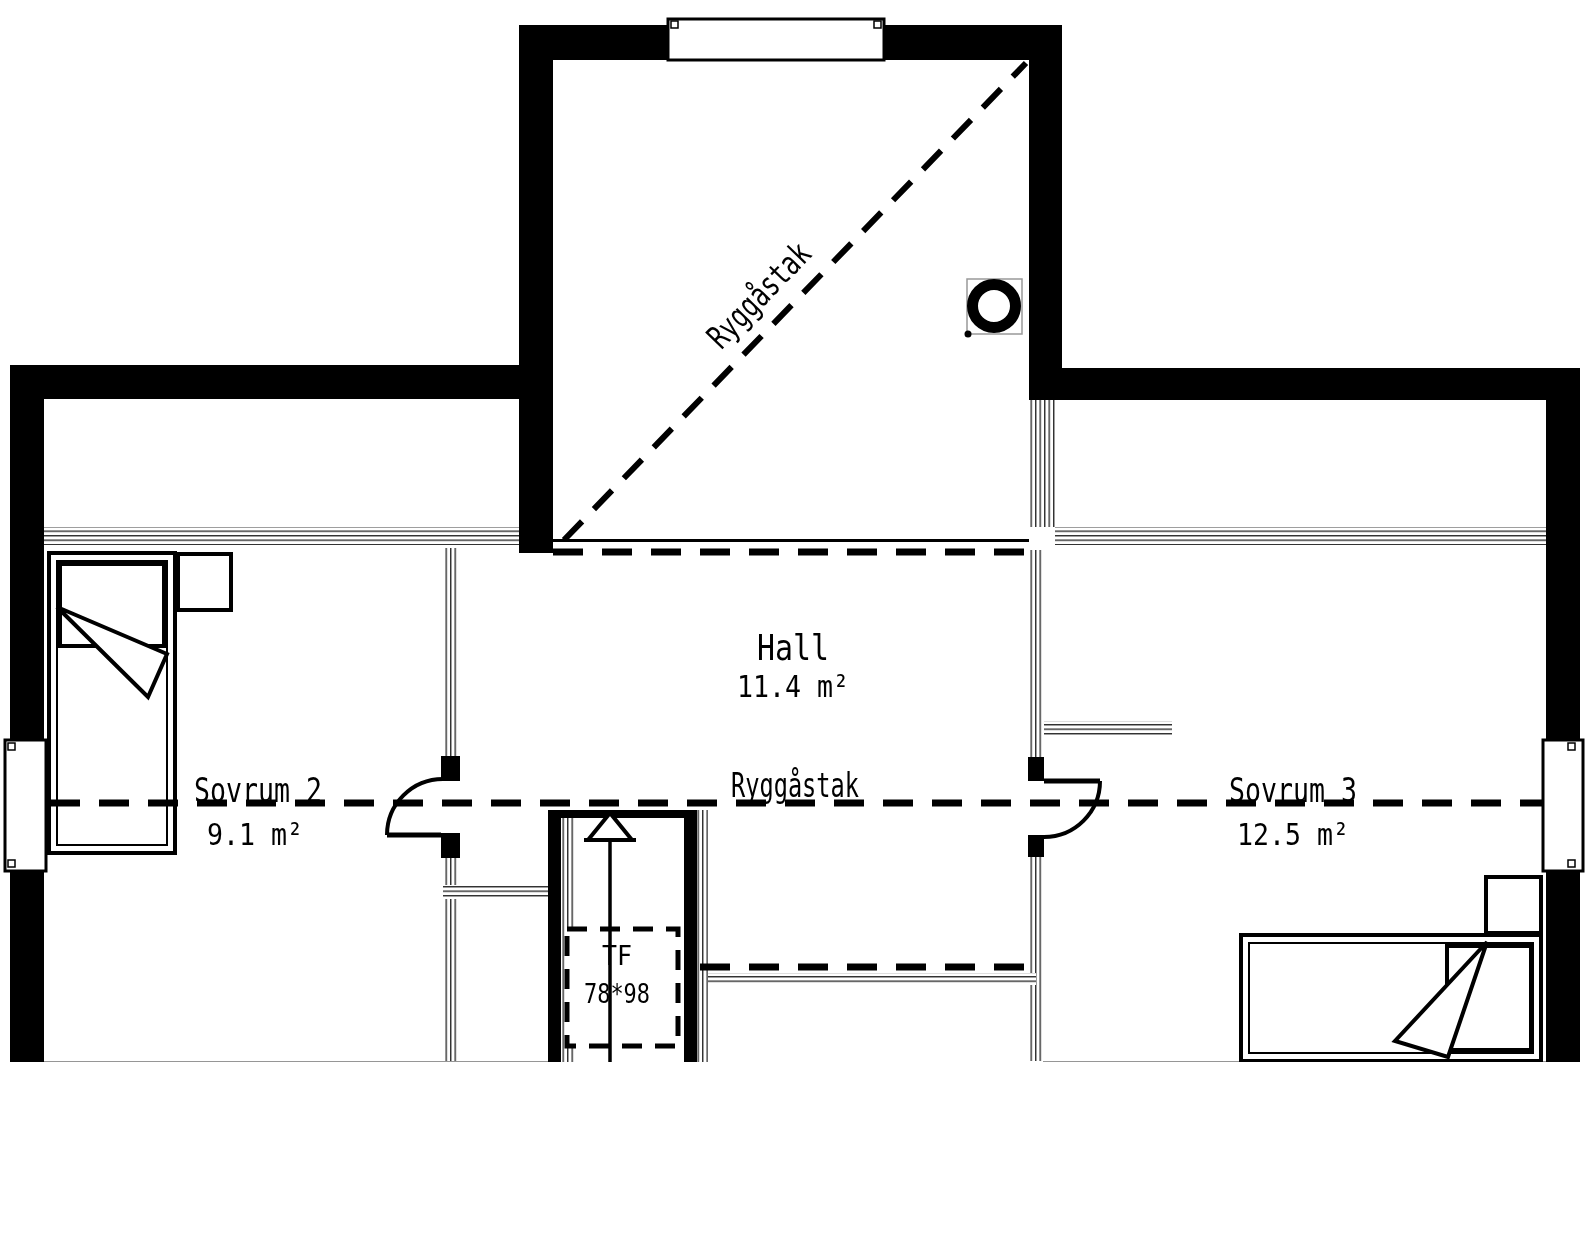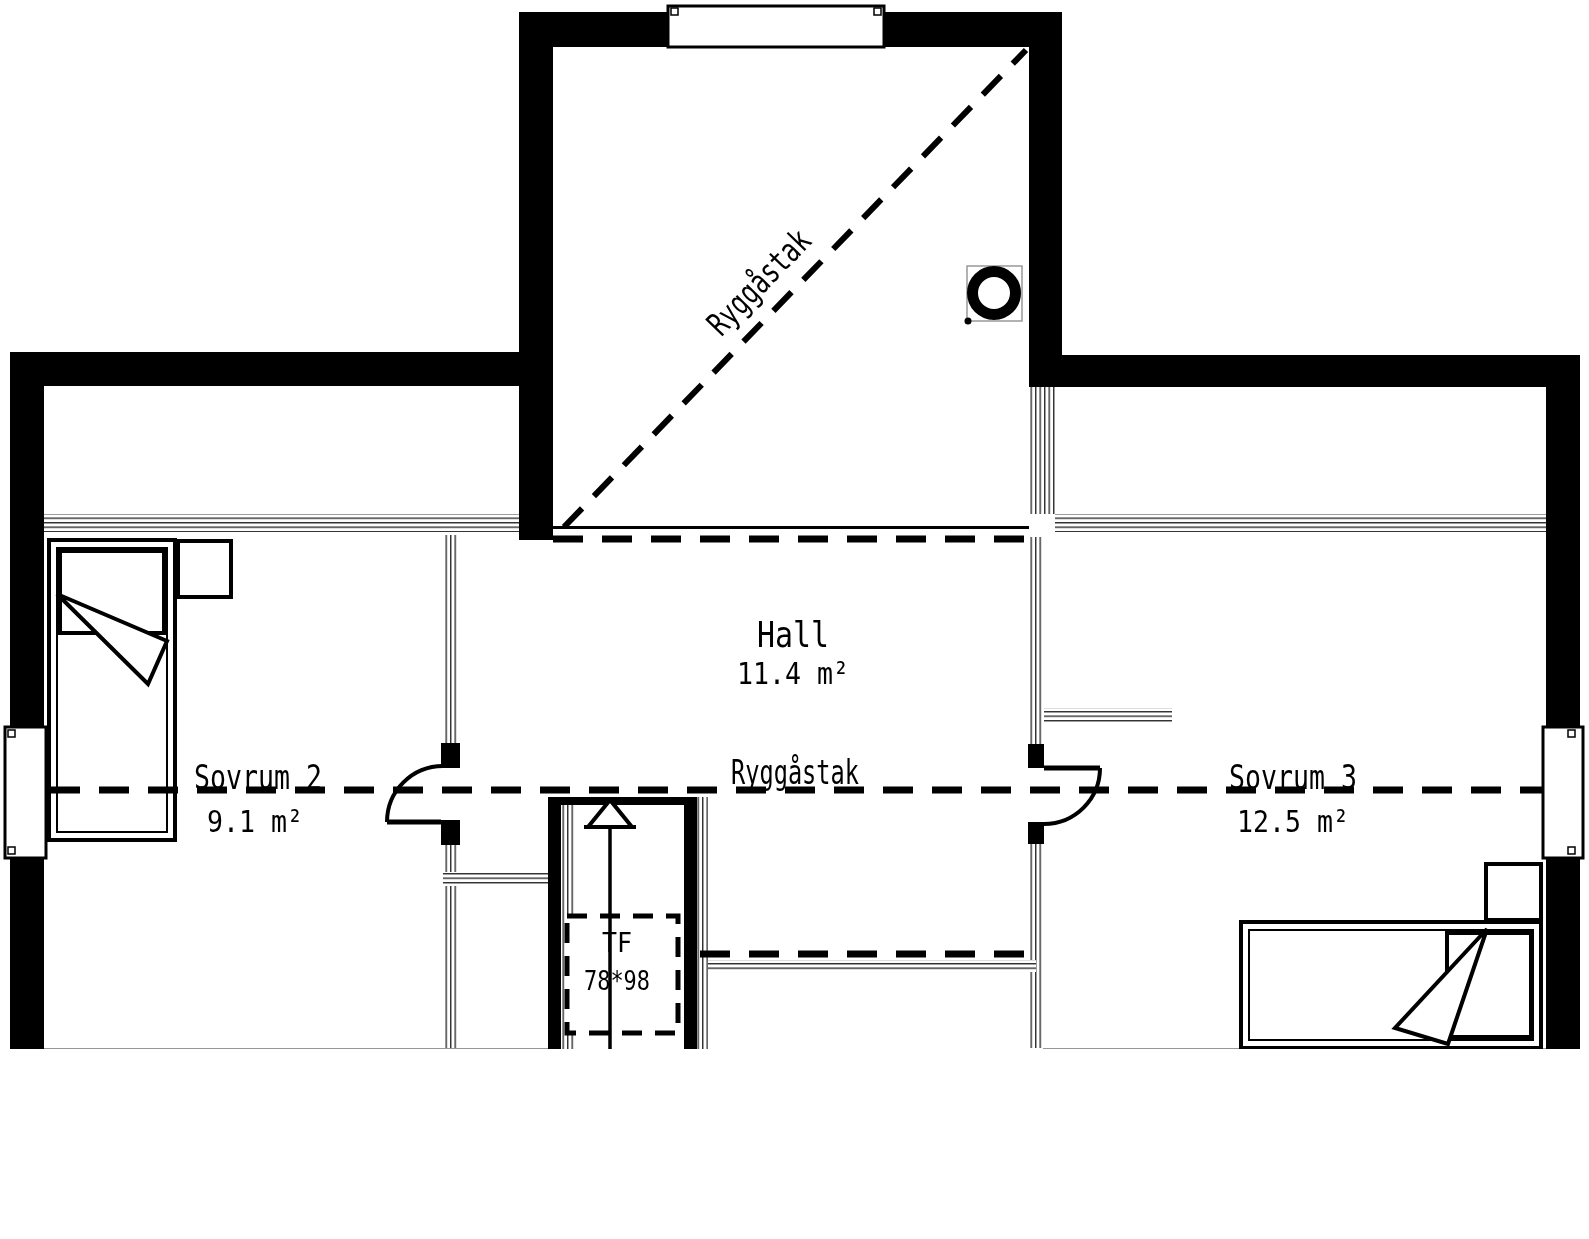--- a/index.html
+++ b/index.html
@@ -1,17 +1,17 @@
 <!DOCTYPE html>
 <html><head>
 <meta charset="utf-8">
 <title>Floor plan</title>
 <style>
   html,body{margin:0;padding:0;background:#ffffff;}
-  .stage{width:1589px;height:1049px;position:relative;background:#3b82f6;}
+  .stage{width:1589px;height:1049px;position:relative;background:#3b82f6;margin-top:13px;}
   svg{display:block;}
   .wall{fill:#000000;stroke:none;}
   .thin{fill:#000000;}
   .paper{fill:#ffffff;}
   .winframe{fill:#ffffff;stroke:#000000;stroke-width:3;}
   .winsq{fill:#ffffff;stroke:#000000;stroke-width:1.5;}
   .dash-major{stroke:#000000;stroke-width:7;stroke-dasharray:30 19;fill:none;}
   .dash-diag{stroke:#000000;stroke-width:6;stroke-dasharray:26 17;fill:none;}
   .tfbox{fill:#ffffff;stroke:#000000;stroke-width:5;stroke-dasharray:20 13;}
   .furn{fill:#ffffff;stroke:#000000;stroke-width:4;}

